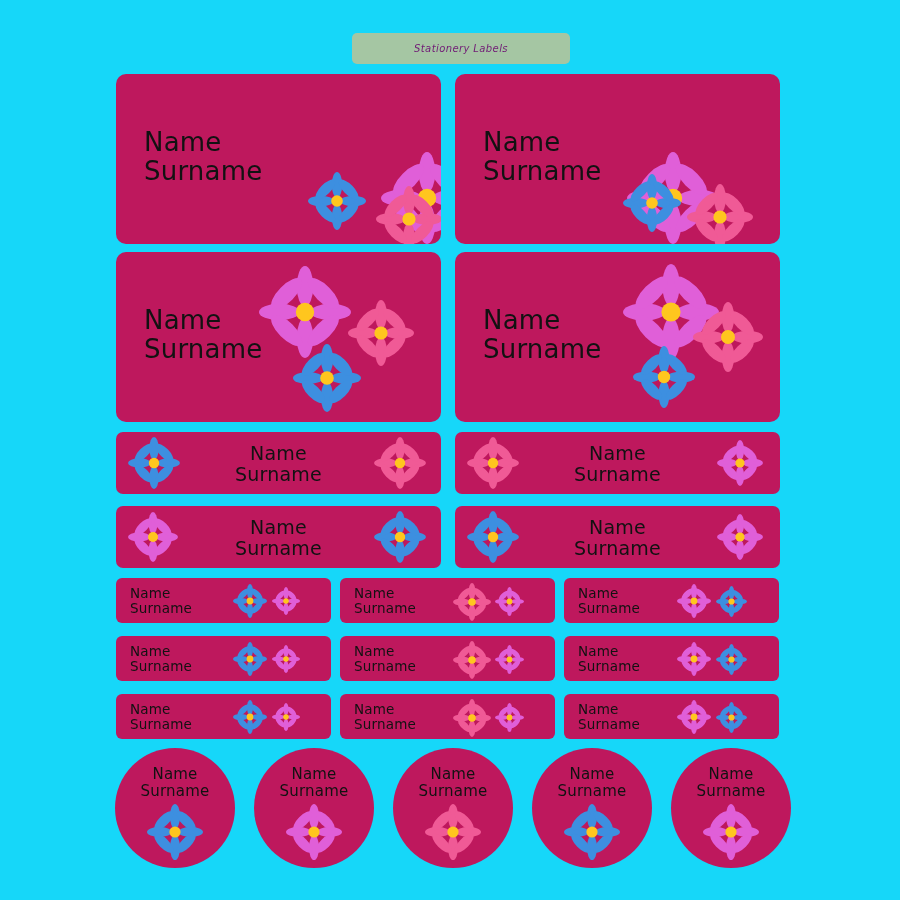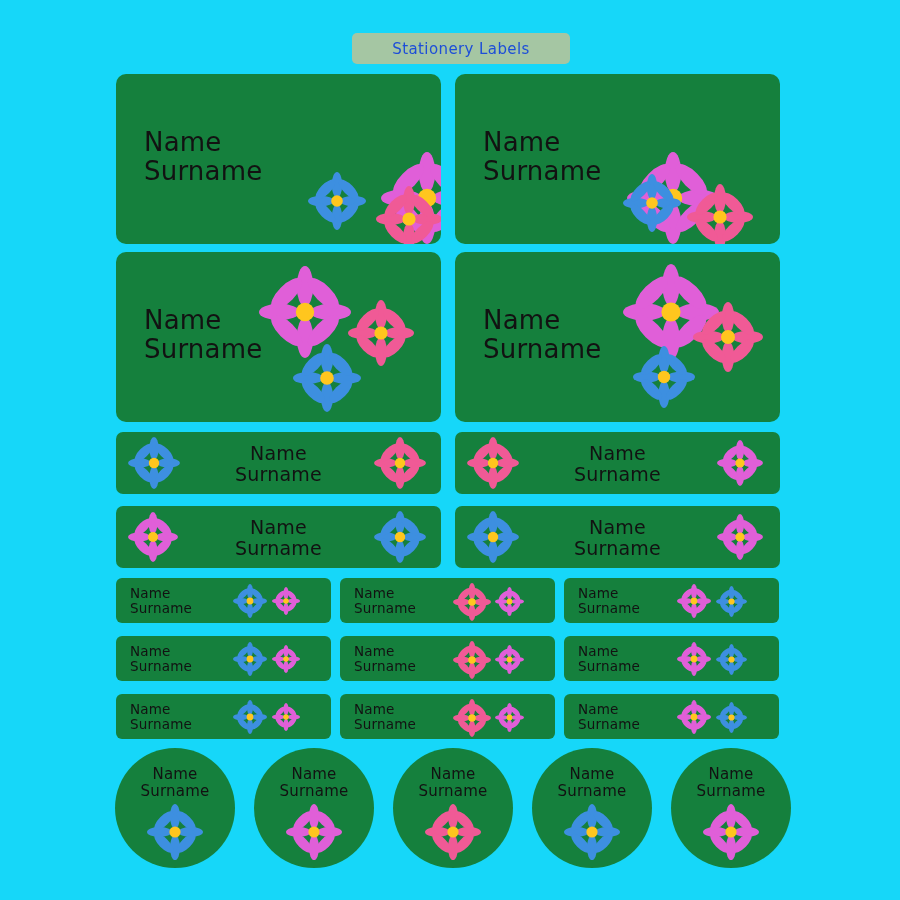--- a/index.html
+++ b/index.html
@@ -26,29 +26,30 @@
     position: absolute;
     left: 352px;
     top: 33px;
     width: 218px;
     height: 31px;
     background: #a5c6a3;
     border-radius: 5px;
     display: flex;
     align-items: center;
     justify-content: center;
-    font-size: 15px;
-    color: #1d4ed8;
+    font-size: 10px;
+    color: #701a75;
     letter-spacing: 0.4px;
+    font-style: italic;
   }
 
   
   .label {
     position: absolute;
-    background: #15803d;
+    background: #be185d;
     box-sizing: border-box;
     overflow: hidden;
   }
   .label .txt {
     position: absolute;
     color: #121212;
     line-height: 1.12;
     white-space: pre-line;
     letter-spacing: 0.2px;
   }

